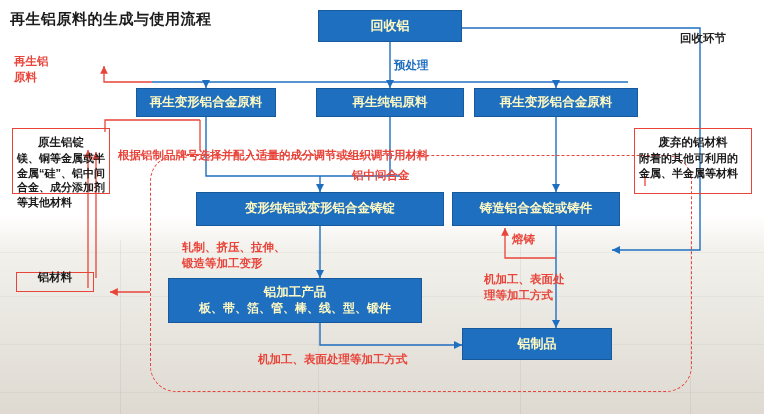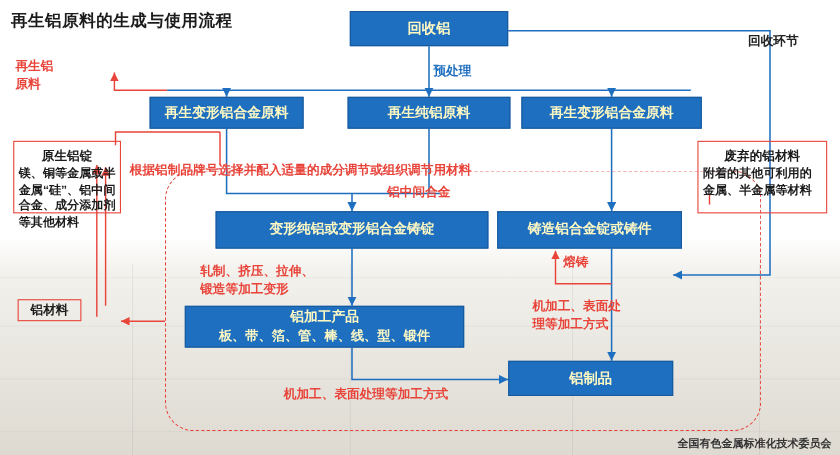--- a/index.html
+++ b/index.html
@@ -145,40 +145,40 @@
 
   <div class="box" style="left:318px;top:10px;width:144px;height:32px;font-size:13px;">回收铝</div>
 
   <div class="box sm" style="left:136px;top:88px;width:140px;height:29px;font-size:12.5px;">再生变形铝合金原料</div>
   <div class="box sm" style="left:316px;top:88px;width:148px;height:29px;font-size:12.5px;">再生纯铝原料</div>
   <div class="box sm" style="left:474px;top:88px;width:164px;height:29px;font-size:12.5px;">再生变形铝合金原料</div>
 
   <div class="box sm" style="left:196px;top:192px;width:248px;height:34px;font-size:12.5px;">变形纯铝或变形铝合金铸锭</div>
   <div class="box sm" style="left:452px;top:192px;width:168px;height:34px;font-size:12.5px;">铸造铝合金锭或铸件</div>
 
-  <div class="box sm" style="left:168px;top:278px;width:254px;height:38px;flex-direction:column;gap:1px;">
+  <div class="box sm" style="left:168px;top:278px;width:254px;height:45px;flex-direction:column;gap:1px;">
     <span style="font-size:12.5px;">铝加工产品</span>
     <span style="font-size:12px;">板、带、箔、管、棒、线、型、锻件</span>
   </div>
 
   <div class="box" style="left:462px;top:328px;width:150px;height:32px;font-size:13px;">铝制品</div>
 
   <div class="redbox" style="left:12px;top:128px;width:98px;height:66px;flex-direction:column;">
     <div style="text-align:center;">原生铝锭</div>
     <div style="font-size:11px;line-height:1.35;">镁、铜等金属或半金属“硅”、铝中间合金、成分添加剂等其他材料</div>
   </div>
 
   <div class="redbox" style="left:634px;top:128px;width:118px;height:66px;">
     <div style="width:100%;">
       <div style="text-align:center;">废弃的铝材料</div>
       <div style="font-size:11px;line-height:1.35;">附着的其他可利用的金属、半金属等材料</div>
     </div>
   </div>
 
-  <div class="redbox" style="left:16px;top:272px;width:58px;height:20px;display:flex;align-items:center;justify-content:center;">
+  <div class="redbox" style="left:16px;top:272px;width:78px;height:20px;display:flex;align-items:flex-end;justify-content:center;">
     <span>铝材料</span>
   </div>
 
   <div class="redlabel" style="left:14px;top:54px;">再生铝<br>原料</div>
 
   <div class="darklabel" style="left:640px;top:30px;padding-left:40px;">回收环节</div>
 
   <div class="bluelabel" style="left:394px;top:58px;">预处理</div>
 
   <div class="redlabel" style="left:118px;top:148px;">根据铝制品牌号选择并配入适量的成分调节或组织调节用材料</div>
@@ -186,14 +186,13 @@
   <div class="redlabel" style="left:352px;top:168px;">铝中间合金</div>
 
   <div class="redlabel" style="left:512px;top:232px;">熔铸</div>
 
   <div class="redlabel" style="left:182px;top:240px;">轧制、挤压、拉伸、<br>锻造等加工变形</div>
 
   <div class="redlabel" style="left:484px;top:272px;">机加工、表面处<br>理等加工方式</div>
 
   <div class="redlabel" style="left:258px;top:352px;">机加工、表面处理等加工方式</div>
 
-  <div class="footer">全国有色金属标准化技术委员会</div>
 </div>
 
 </body></html>

